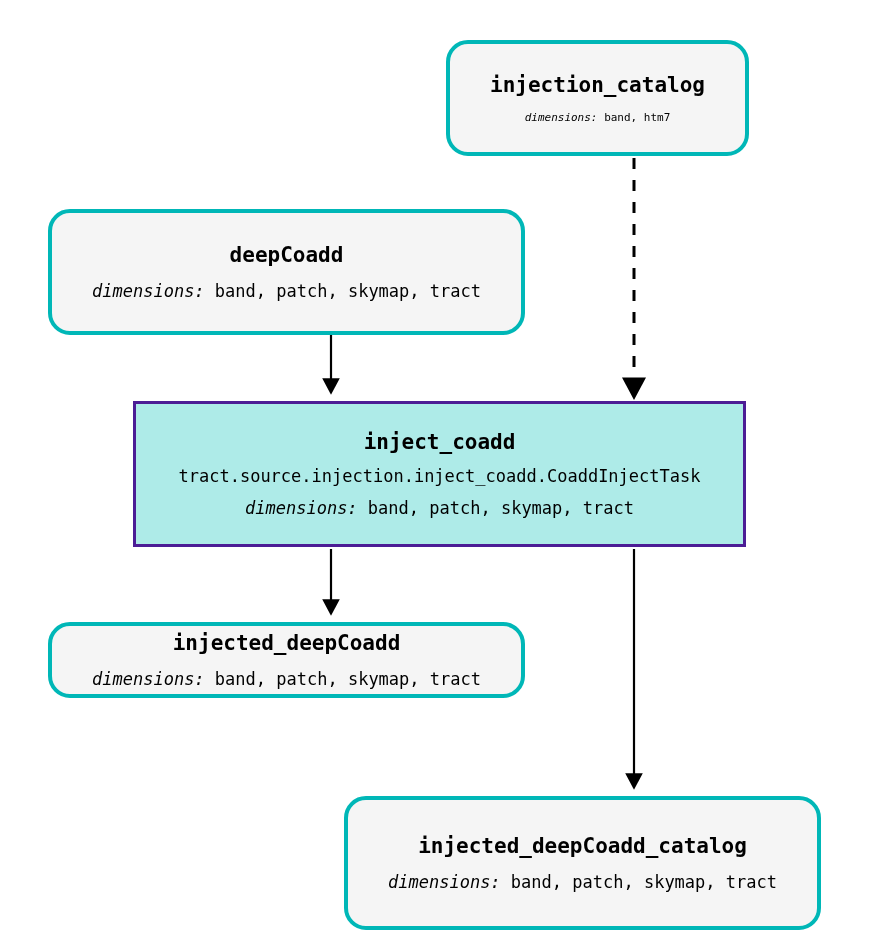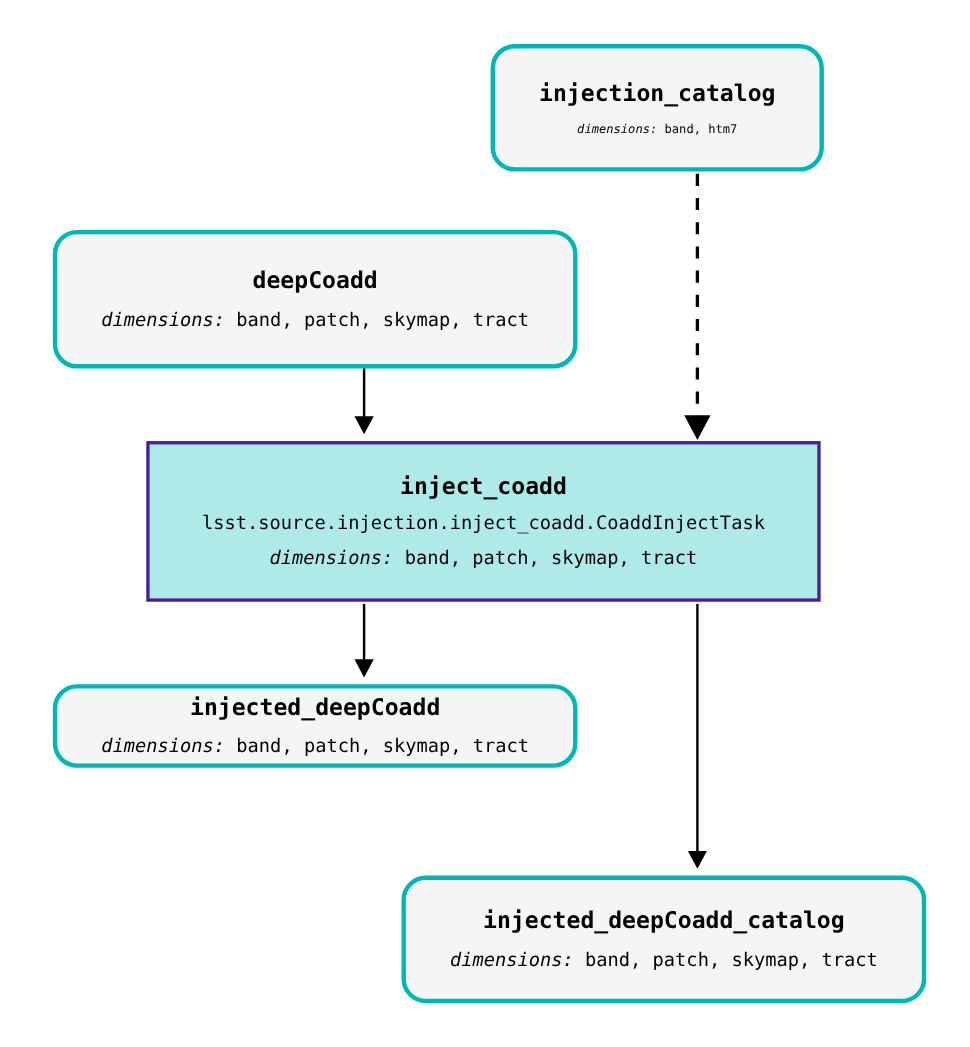--- a/index.html
+++ b/index.html
@@ -89,21 +89,21 @@
   #node-inject_coadd .node-sub   { font-size: 17px; margin-bottom: 12px; }
   #node-inject_coadd .node-dims  { font-size: 17px; }
 
   #node-injected_deepCoadd {
     left: 48px; top: 622px; width: 477px; height: 76px;
   }
   #node-injected_deepCoadd .node-title { font-size: 21px; margin-bottom: 14px; }
   #node-injected_deepCoadd .node-dims  { font-size: 17px; }
 
   #node-injected_deepCoadd_catalog {
-    left: 365px; top: 796px; width: 477px; height: 116px;
+    left: 344px; top: 796px; width: 477px; height: 134px;
   }
   #node-injected_deepCoadd_catalog .node-title { font-size: 21px; margin-bottom: 14px; }
   #node-injected_deepCoadd_catalog .node-dims  { font-size: 17px; }
 </style>
 </head>
 <body>
 
 <div id="graph">
 
   <svg id="edge-layer" width="882" height="952" viewBox="0 0 882 952">
@@ -141,21 +141,21 @@
   <div class="node dataset" id="node-deepCoadd">
     <div class="node-title">deepCoadd</div>
     <div class="node-dims">
       <span class="dims-key">dimensions:</span>
       <span>band, patch, skymap, tract</span>
     </div>
   </div>
 
   <div class="node task" id="node-inject_coadd">
     <div class="node-title">inject_coadd</div>
-    <div class="node-sub">lsst.source.injection.inject_coadd.CoaddInjectTask</div>
+    <div class="node-sub">tract.source.injection.inject_coadd.CoaddInjectTask</div>
     <div class="node-dims">
       <span class="dims-key">dimensions:</span>
       <span>band, patch, skymap, tract</span>
     </div>
   </div>
 
   <div class="node dataset" id="node-injected_deepCoadd">
     <div class="node-title">injected_deepCoadd</div>
     <div class="node-dims">
       <span class="dims-key">dimensions:</span>

